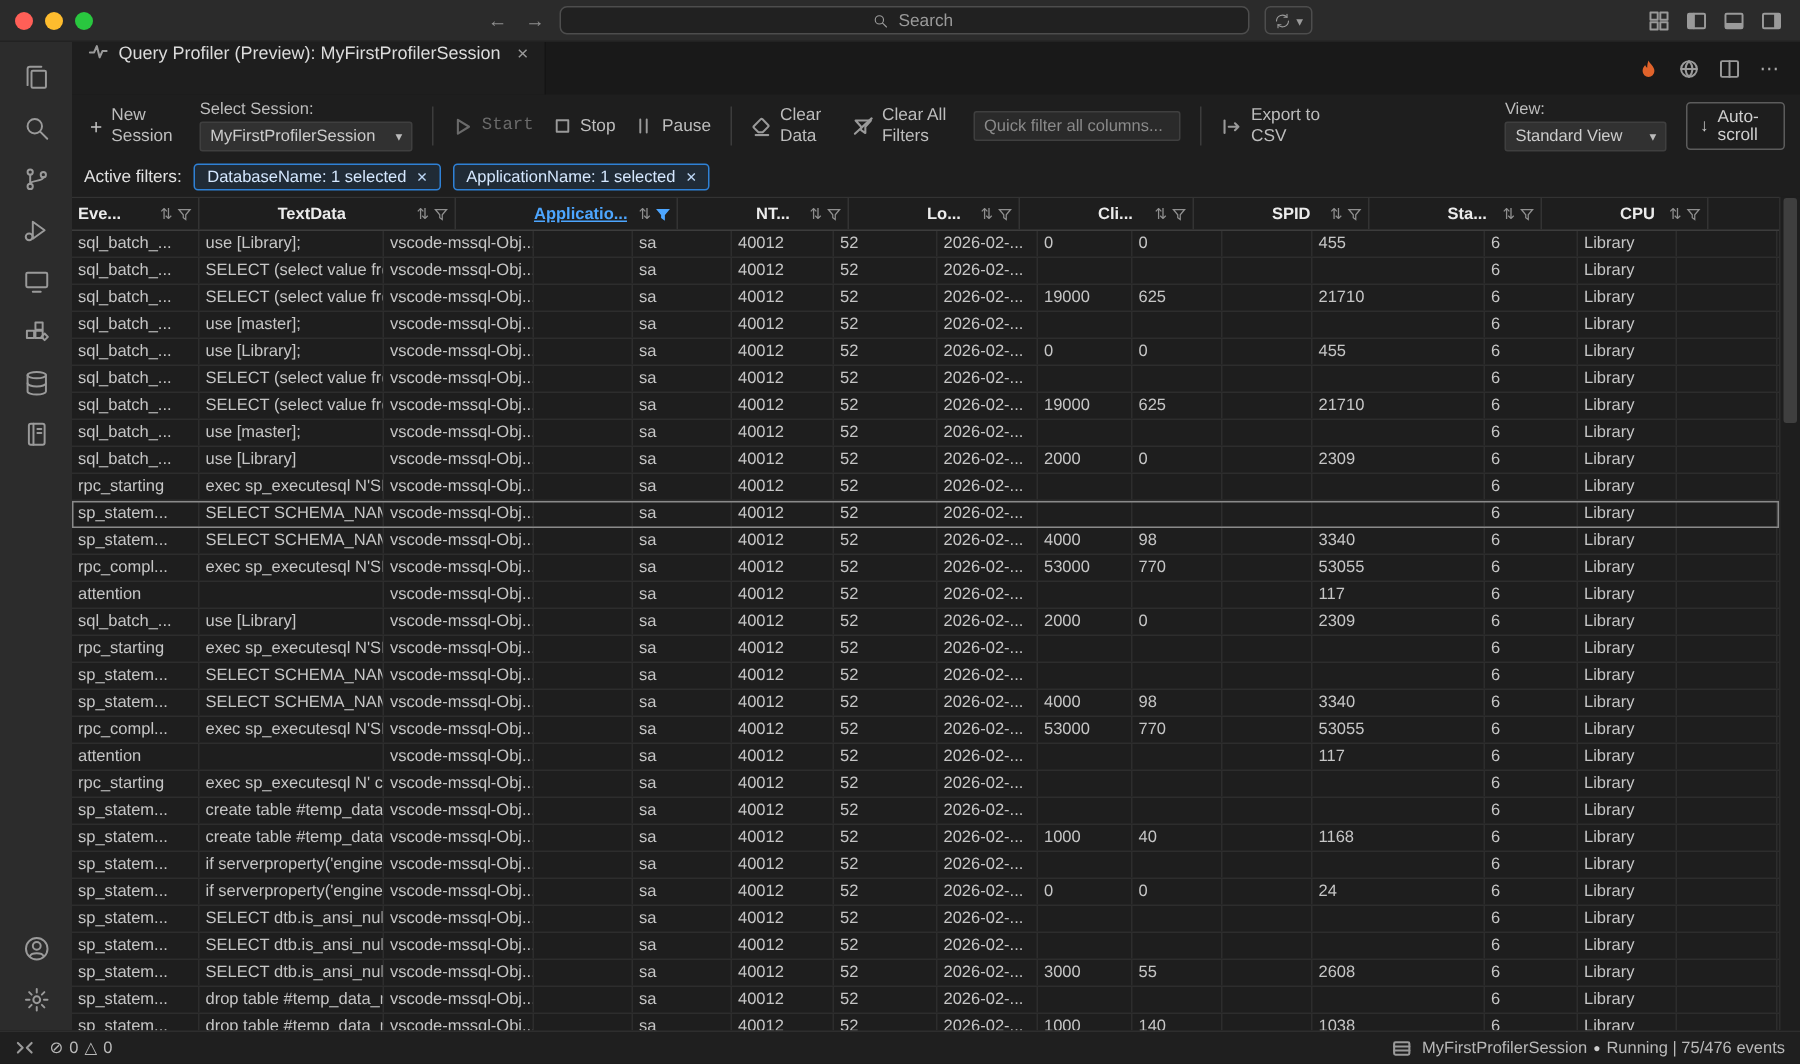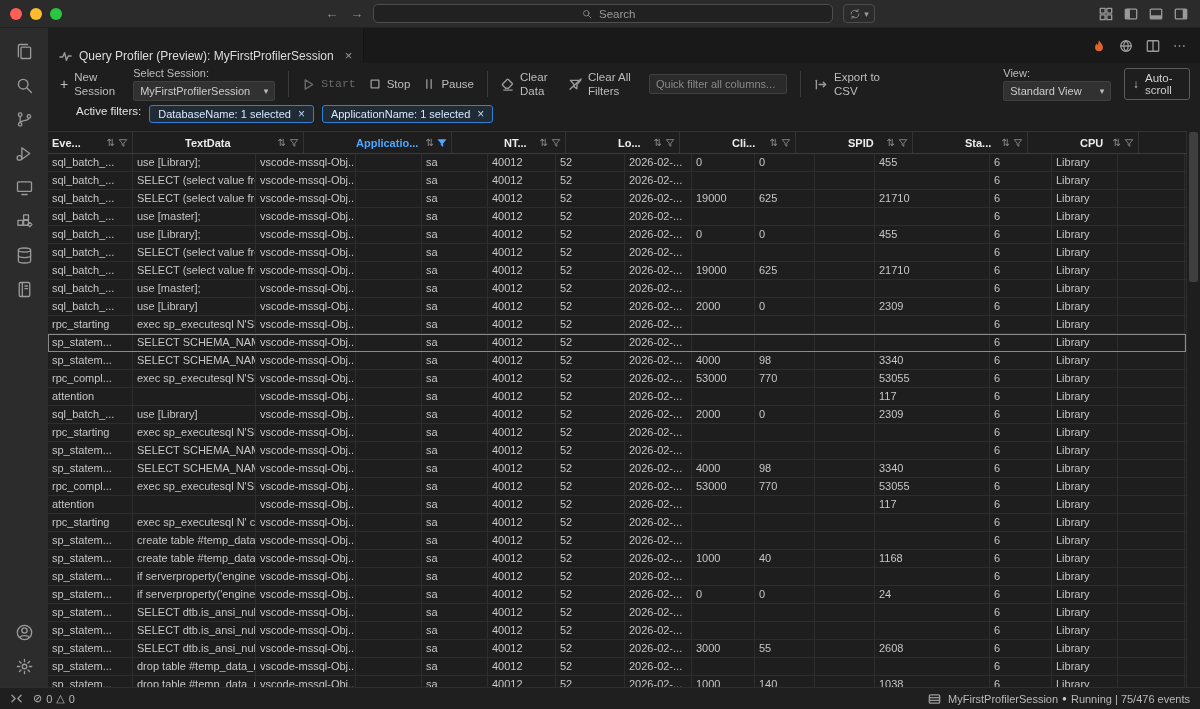--- a/index.html
+++ b/index.html
@@ -26,21 +26,21 @@
   
   .main { flex:1; display:flex; min-height:0; }
   .activitybar { width:48px; flex:0 0 48px; background:#2c2c2c; display:flex;
     flex-direction:column; align-items:center; padding:6px 0 4px; }
   .act-item { width:48px; height:34px; display:flex; align-items:center; justify-content:center; cursor:pointer; }
   .act-spacer { flex:1; }
   .editor { flex:1; min-width:0; display:flex; flex-direction:column; background:#1e1e1e; }
 
   
   .tabbar { height:35px; flex:0 0 35px; background:#191919; display:flex; align-items:stretch; }
-  .tab { background:#1e1e1e; display:flex; align-items:flex-end; gap:7px; padding:0 11px;
+  .tab { background:#1e1e1e; display:flex; align-items:flex-start; gap:7px; padding:0 11px;
     font-size:12px; color:#dcdcdc; border-right:1px solid #141414; }
   .tab-close { color:#9a9a9a; font-size:13px; margin-left:4px; }
   .tab-actions { margin-left:auto; display:flex; align-items:center; gap:13px; padding-right:13px; color:#a8a8a8; }
   .ellipsis { font-size:13px; color:#a8a8a8; letter-spacing:1px; }
 
   
   .toolbar { height:42px; flex:0 0 42px; display:flex; align-items:center; gap:13px;
     padding:0 10px 0 12px; font-size:11.5px; color:#bdbdbd; }
   .tbtn { display:flex; align-items:center; gap:6px; cursor:pointer; white-space:nowrap; }
   .tbtn .lbl { line-height:1.25; }
@@ -57,43 +57,43 @@
   .view-select{ min-width:108px; }
   .qfilter { width:138px; height:20px; background:#2a2a2a; border:1px solid #3f3f3f;
     border-radius:2px; color:#cccccc; font-size:11px; padding:0 6px; outline:none; }
   .qfilter::placeholder{ color:#8a8a8a; }
   .autoscroll { border:1px solid #5c5c5c; border-radius:3px; padding:3px 8px; display:flex;
     align-items:center; gap:6px; cursor:pointer; color:#cfcfcf; }
   .spacer{ flex:1; }
   .plus { font-size:14px; color:#c0c0c0; }
 
   
-  .filterbar { height:26px; flex:0 0 26px; display:flex; gap:8px;
-    padding:0 28px; font-size:11.5px; color:#e2e2e2; }
+  .filterbar { height:26px; flex:0 0 26px; display:flex; align-items:center; gap:8px;
+    padding:0 8px; font-size:11.5px; color:#e2e2e2; }
   .chips { display:flex; gap:8px; }
   .chip { display:inline-flex; align-items:center; gap:7px; height:18px; padding:0 8px;
     border:1px solid #2f81d6; border-radius:3px; background:rgba(47,129,214,0.13);
     color:#d5e8ff; font-size:11px; cursor:pointer; }
   .chip-x { color:#bcd6f5; font-size:12px; }
 
   
   .gridwrap { flex:1; min-height:0; display:flex; overflow:hidden; }
   .grid { flex:1; min-width:0; overflow:hidden; }
   .grid-header { display:grid; height:23px; align-items:center; background:#1e1e1e;
     border-top:1px solid #333; border-bottom:1px solid #3c3c3c; font-size:11px;
     font-weight:bold; color:#ececec;gap:48px; }
   .th { display:flex; align-items:center; gap:3px; height:100%; padding:0 4px;
     border-right:1px solid #333333; overflow:hidden; cursor:pointer; }
   .th-label{ overflow:hidden; white-space:nowrap; }
   .th .hicons { margin-left:auto; display:flex; align-items:center; gap:3px; }
   .sort { color:#8f8f8f; font-size:10px; font-weight:normal; }
   .funnel { width:10px; height:10px; flex:0 0 10px; }
   .funnel path { fill:none; stroke:#8f8f8f; stroke-width:1; }
   .funnel.active path { fill:#4da6ff; stroke:#4da6ff; }
-  .th.filtered .th-label { color:#4da6ff; }
+  .th.filtered .th-label { color:#4da6ff;text-decoration:underline; }
   .tr { display:grid; height:18px; border-bottom:1px solid #2d2d2d; font-size:11px;
     color:#c6c6c6; cursor:default; }
   .td { padding:0 4px; border-right:1px solid #2d2d2d; overflow:hidden;
     white-space:nowrap; line-height:17px; text-overflow:clip; }
   .tr.selected { outline:1px solid #8a8a8a; outline-offset:-1px; }
   .vscroll { width:14px; flex:0 0 14px; background:#1e1e1e; border-left:1px solid #2d2d2d; position:relative; }
   .vthumb { position:absolute; top:1px; left:2px; right:2px; height:150px; background:#3f3f3f; border-radius:2px; }
 
   
   .statusbar { height:22px; flex:0 0 22px; background:#1f1f1f; border-top:1px solid #2e2e2e;

